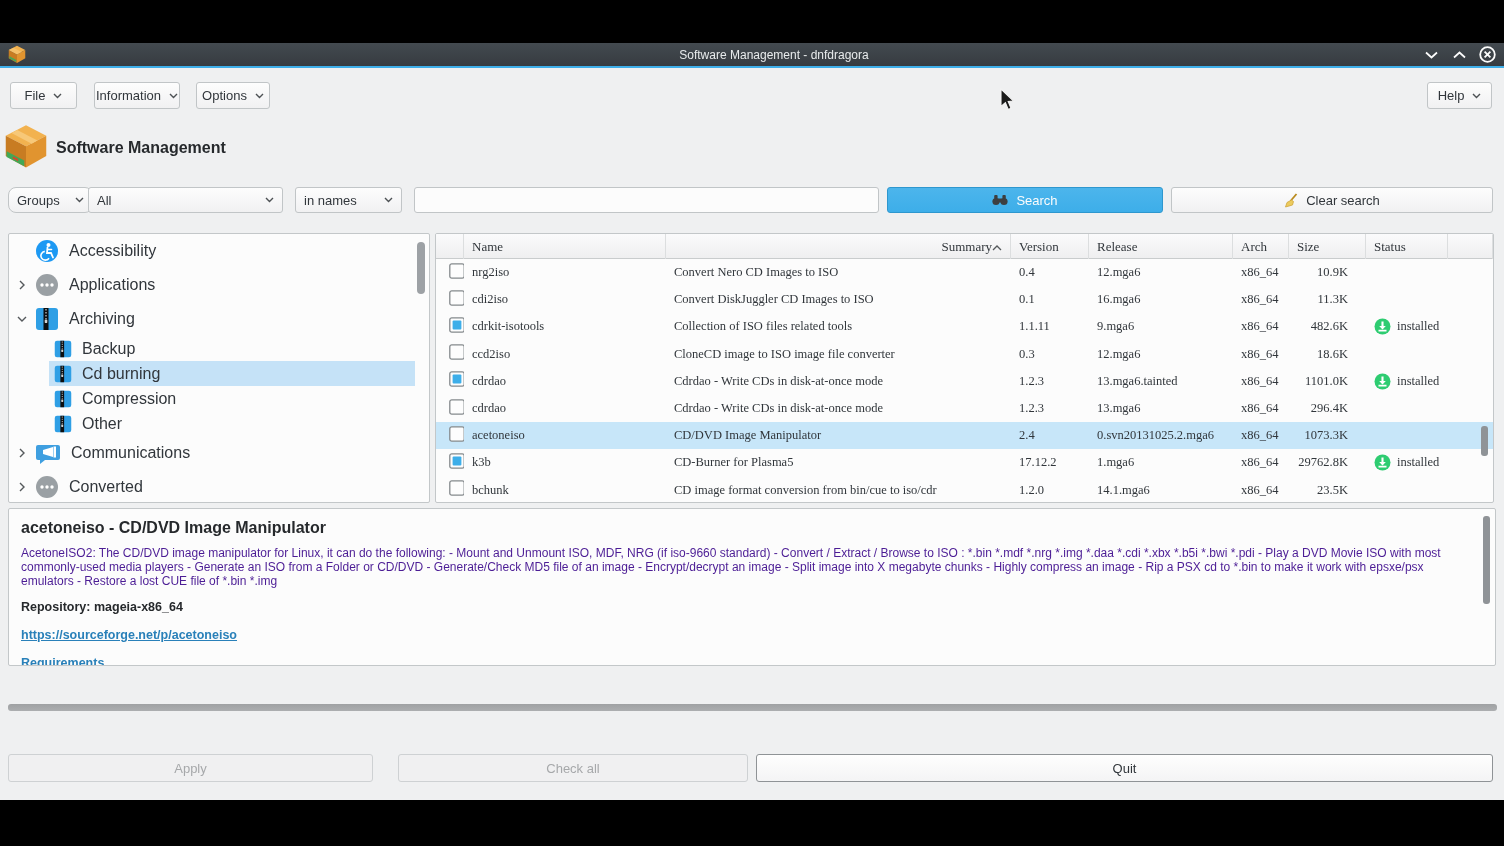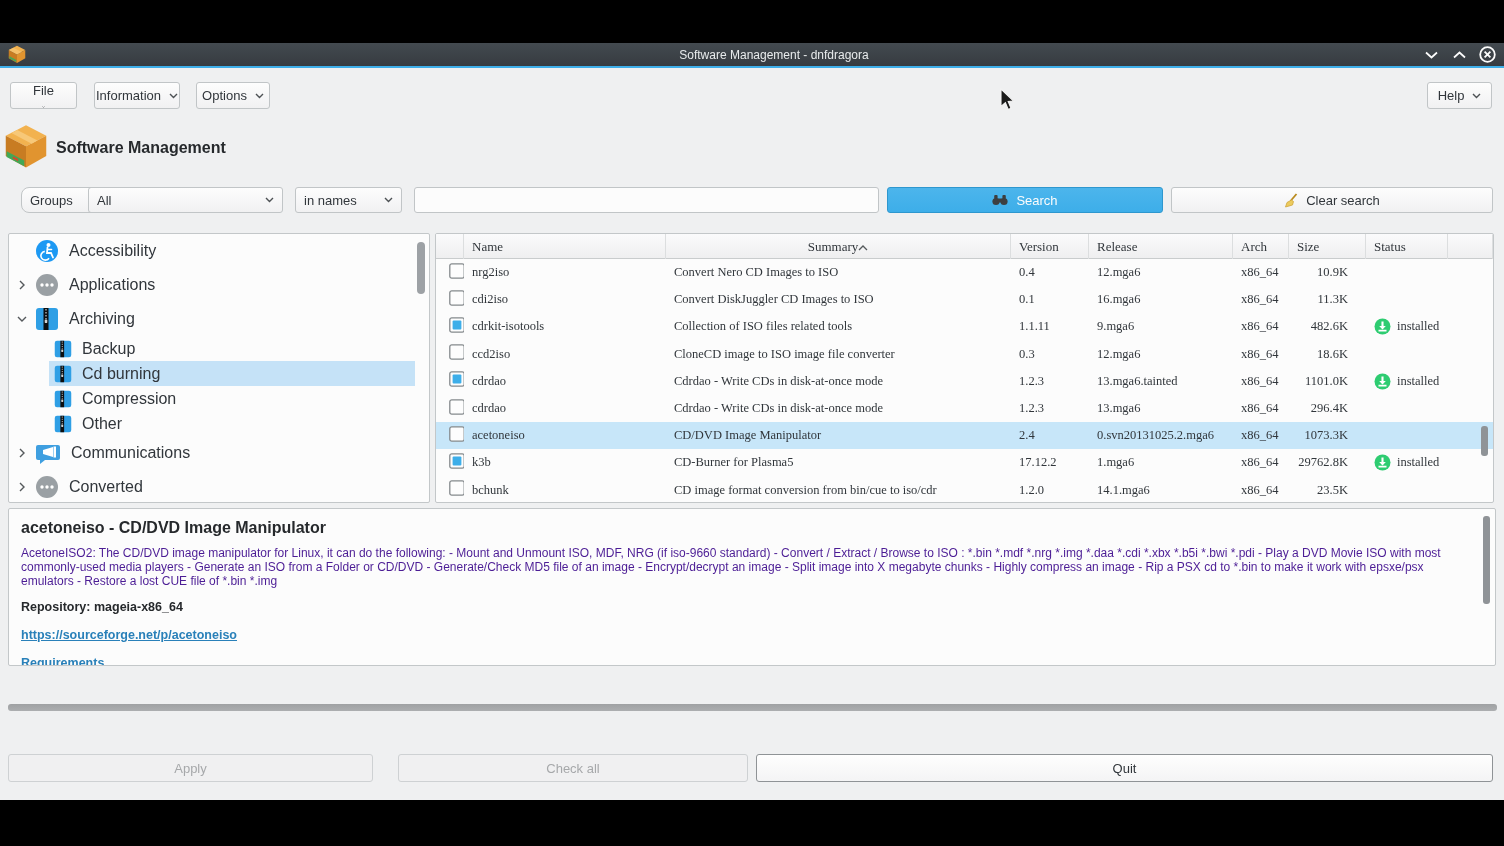--- a/index.html
+++ b/index.html
@@ -19,34 +19,34 @@
   
   .workspace { position:absolute; left:0; top:68px; width:1504px; height:732px; background:#eff0f1; }
 
   .btn { display:inline-flex; align-items:center; justify-content:center; gap:8px;
          background:linear-gradient(#fdfdfd,#f1f1f2); border:1px solid #c1c5c7; border-radius:3px;
          color:#31363b; font-size:13px; }
   .btn.disabled { background:#f0f0f1; color:#a6a8aa; border-color:#ced1d3; }
 
   .menubar { position:absolute; left:0; top:14px; width:1504px; height:28px; }
   .menu-btn { position:absolute; height:27px; }
-  .mb-file { left:10px; width:67px;flex-direction:column; }
+  .mb-file { left:10px; width:67px; }
   .mb-info { left:94px; width:86px; }
   .mb-opts { left:196px; width:74px; }
   .mb-help { left:1427px; width:65px; }
 
   .appheader { position:absolute; left:4px; top:56px; height:48px; display:flex; align-items:center; gap:8px; }
   .appheader .title { font-size:16px; font-weight:bold; color:#26292c; }
 
   
   .filterbar { position:absolute; left:0; top:119px; width:1504px; height:27px; }
   .select { position:absolute; height:26px; background:linear-gradient(#fdfdfd,#f1f1f2);
             border:1px solid #c1c5c7; border-radius:3px; display:flex; align-items:center;
             padding:0 8px; font-size:13px; color:#31363b; justify-content:space-between; }
-  .sel-groups { left:21px;  width:85px;border-radius:8px; }
+  .sel-groups { left:8px;  width:85px;border-radius:8px; }
   .sel-all    { left:88px; width:195px; }
   .sel-scope  { left:295px; width:107px; }
   .search-input { position:absolute; left:414px; width:465px; height:26px; background:#fcfcfc;
                   border:1px solid #c1c5c7; border-radius:3px; font-size:13px; padding:0 6px; color:#31363b; }
   .btn-search { position:absolute; left:887px; width:276px; height:26px;
                 background:linear-gradient(#4cb5ec,#3daee9); border:1px solid #2e97ce; color:#fcfcfc; }
   .btn-clear  { position:absolute; left:1171px; width:322px; height:26px; }
 
   
   .panel { position:absolute; background:#fcfcfc; border:1px solid #c3c7c9; border-radius:2px; }
@@ -62,21 +62,21 @@
   .tree-row.lvl2 .expander { width:45px; }
   .tree-row .tree-ico { display:flex; align-items:center; margin-right:10px; position:relative; z-index:1; }
   .tree-row .tree-label { position:relative; z-index:1; }
   .tree-row.selected::before { content:''; position:absolute; left:40px; right:14px; top:0; bottom:0; background:#c5e2f7; }
   .tree-scroll { position:absolute; right:4px; top:8px; width:8px; height:52px; border-radius:4px; background:#9da1a5; }
 
   
   .tgrid { display:grid; grid-template-columns:28px 202px 345px 78px 144px 56px 77px 82px 1fr; align-items:center; }
   .thead { height:25px; background:linear-gradient(#fbfbfc,#efeff0); border-bottom:1px solid #c9cccd; font-size:13px; color:#31363b; }
   .thead .hcell { height:25px; display:flex; align-items:center; padding:0 8px; border-right:1px solid #dcdedf; }
-  .thead .hcell.h-summary { justify-content:center; }
+  .thead .hcell.h-summary { justify-content:flex-end; }
   .trow { height:27.2px; font-size:12.5px; color:#31363b; position:relative; }
   .trow.selected { background:#c7e6f9; }
   .cell { padding:0 8px; white-space:nowrap; overflow:hidden; }
   .c-size { text-align:right; padding-right:18px; }
   .c-status { display:flex; align-items:center; gap:6px; }
   .checkbox { display:inline-flex; width:16px; height:16px; margin-left:5px; }
   .table-scroll { position:absolute; right:5px; top:192px; width:7px; height:30px; border-radius:3px; background:#8f9397; }
 
   
   .d-title { font-size:16px; font-weight:bold; color:#26292c; margin:2px 0 10px 0; }

